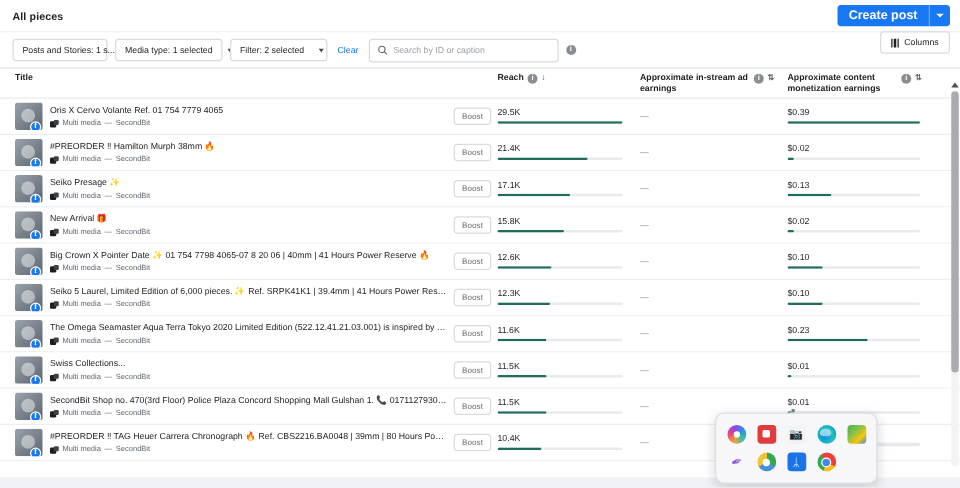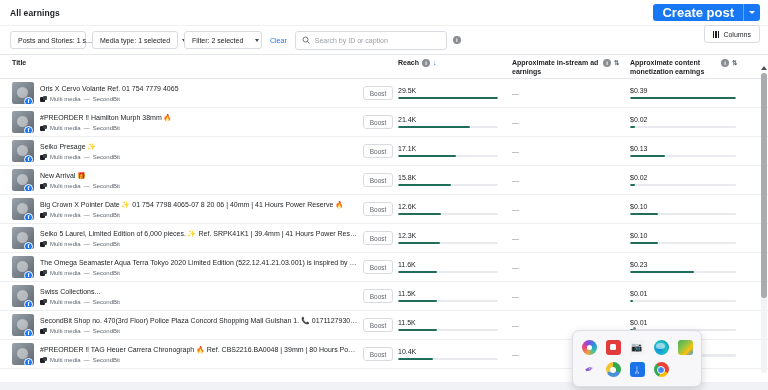--- a/index.html
+++ b/index.html
@@ -35,21 +35,21 @@
     display: flex;
     align-items: stretch;
     height: 17px;
     background: #1877f2;
     border-radius: 3px;
     overflow: hidden;
     cursor: pointer;
   }
   .create-post .cp-label {
     color: #fff;
-    font-size: 13px;
+    font-size: 10px;
     font-weight: bold;
     padding: 0 9px;
     display: flex; align-items: center;
     white-space: nowrap;
   }
   .create-post .cp-divider { width: 1px; background: rgba(255,255,255,.35); }
   .create-post .cp-caret {
     width: 16px;
     display: flex; align-items: center; justify-content: center;
   }
@@ -380,21 +380,21 @@
     background: #7b7f86;
     z-index: 21;
   }
 </style>
 </head>
 <body>
 
 <div class="app">
 
   <div class="topbar">
-    <div class="page-title">All earnings</div>
+    <div class="page-title">All pieces</div>
     <div class="spacer"></div>
     <div class="create-post">
       <div class="cp-label">Create post</div>
       <div class="cp-divider"></div>
       <div class="cp-caret">
         <span class="caret-down"></span>
       </div>
     </div>
   </div>
 

